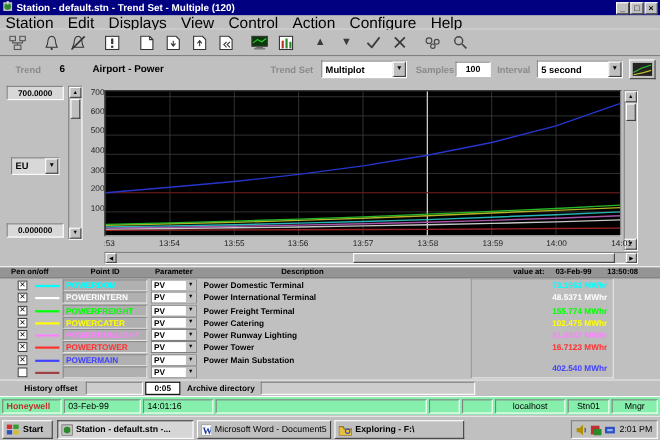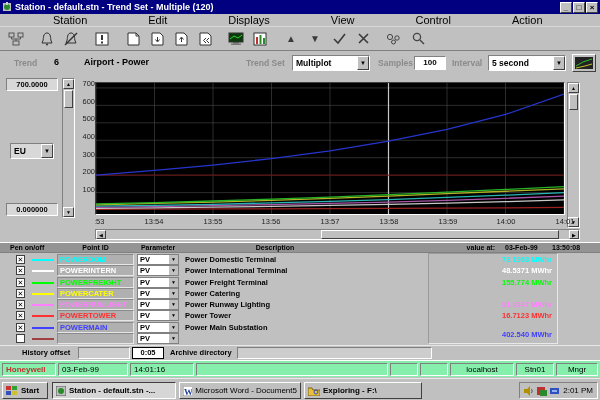--- a/index.html
+++ b/index.html
@@ -21,21 +21,21 @@
     color:#fff; display:flex; align-items:center; padding:0 2px; }
   #titlebar .ttl { font-size:9px; font-weight:bold; margin-left:3px; flex:1;
     white-space:nowrap; overflow:hidden; }
   .winbtn { width:12px; height:11px; background:#c0c0c0; color:#000; font-size:8px;
     line-height:9px; text-align:center; margin-left:1px; font-weight:bold; }
 
   
   #menubar { top:14px; left:0; width:600px; height:13px; background:#c0c0c0;
     display:flex; align-items:center; padding-left:5px; gap:13px;
     border-bottom:1px solid #d8d8d8; }
-  .menu-item { font-size:11px; color:#000;margin-left:48px; }
+  .menu-item { font-size:14px; color:#000; }
 
   
   #toolbar { top:27px; left:0; width:600px; height:24px; background:#c0c0c0;
     display:flex; align-items:center; padding-left:4px;
     border-bottom:1px solid #808080; }
   .tbtn { width:24px; height:20px; display:flex; align-items:center; justify-content:center; }
   .tsep { width:7px; height:20px; }
   .tbtn svg { display:block; }
   .tri { font-size:10px; color:#3a3a3a; }
 
@@ -396,20 +396,21 @@
     </div>
     <div class="trow">
       <span class="cb">✕</span>
       <span class="pensample" style="background: rgb(255, 255, 0);"></span>
       <span class="pid" style="color: rgb(255, 255, 0);">POWERCATER</span>
       <span class="pv">
           <span class="cv">PV</span>
           <span class="carr">▼</span>
         </span>
       <span class="desc">Power Catering</span>
+      <span class="val" style="color: rgb(255, 255, 0);">102.475 MWhr</span>
     </div>
     <div class="trow">
       <span class="cb">✕</span>
       <span class="pensample" style="background: rgb(255, 128, 255);"></span>
       <span class="pid" style="color: rgb(255, 128, 255);">POWERRUNLIGHT</span>
       <span class="pv">
           <span class="cv">PV</span>
           <span class="carr">▼</span>
         </span>
       <span class="desc">Power Runway Lighting</span>

